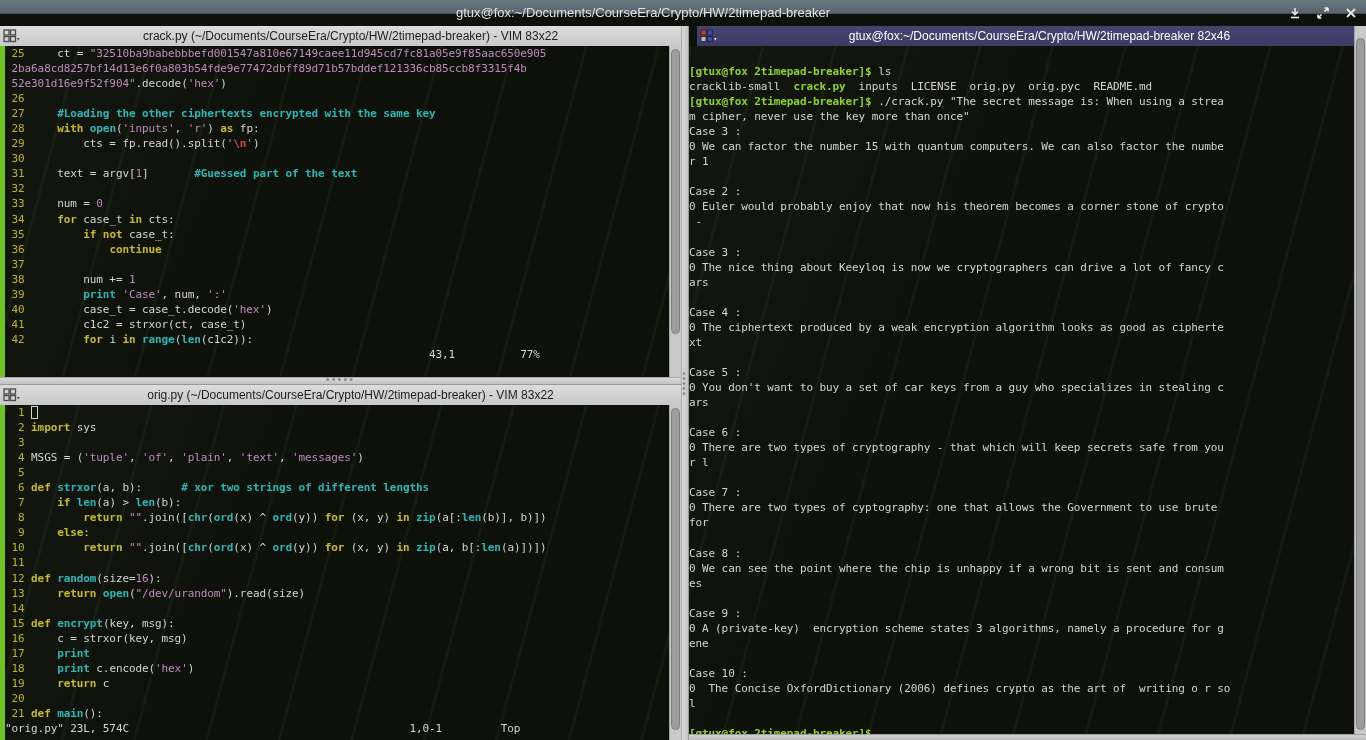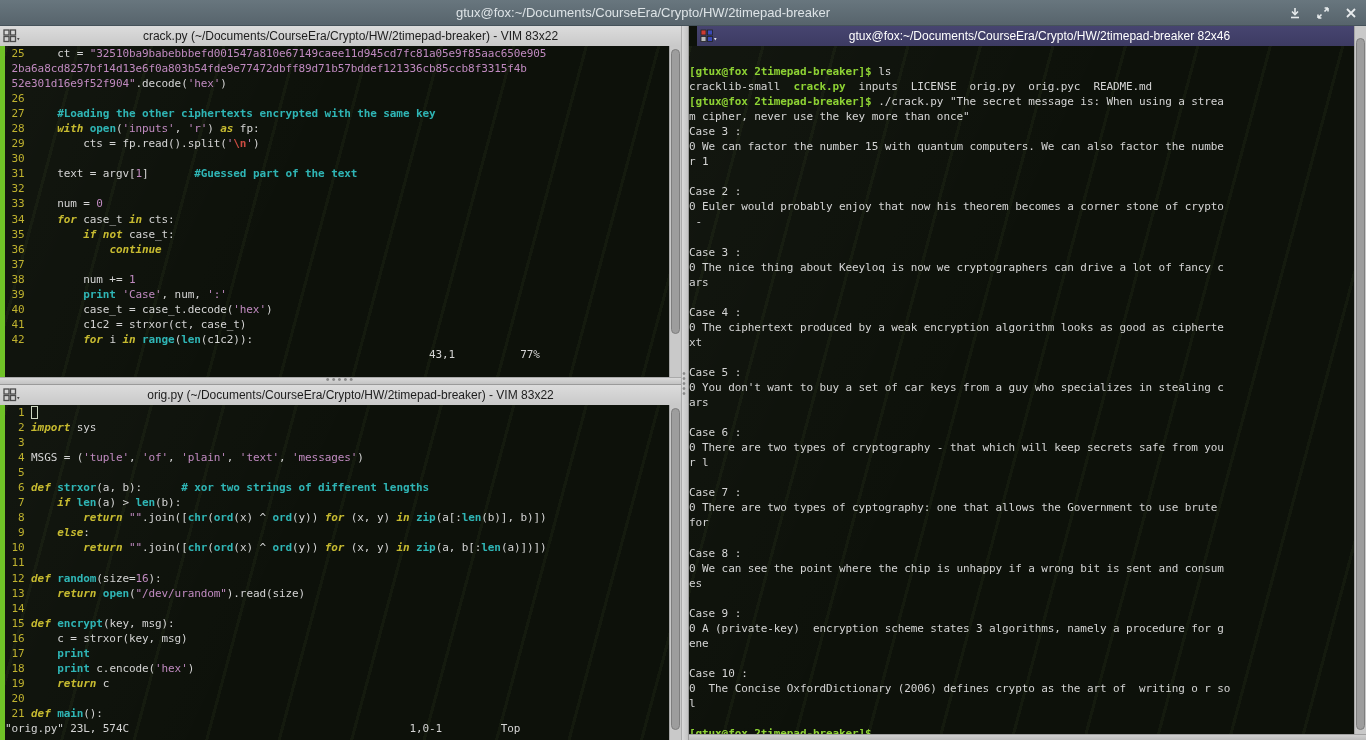--- a/index.html
+++ b/index.html
@@ -1,19 +1,19 @@
 <!DOCTYPE html>
 <html><head>
 <meta charset="utf-8">
 <style>
   html,body{margin:0;padding:0;background:#222;}
   .window{position:relative;width:1366px;height:740px;overflow:hidden;background:#0d110a;
           font-family:"Liberation Sans",sans-serif;}
   
-  .titlebar{position:absolute;left:0;top:0;width:1366px;height:26px;
+  .titlebar{position:absolute;left:0;top:0;width:1366px;height:14px;
             background:linear-gradient(#68767e,#57646c);border-bottom:1px solid #45525a;box-sizing:border-box;}
   .win-title{position:absolute;left:0;right:80px;top:0;height:26px;line-height:26px;text-align:center;
              color:#dde3e6;font-size:13px;white-space:nowrap;overflow:hidden;}
   .controls{position:absolute;right:8px;top:0;height:26px;display:flex;align-items:center;gap:14px;}
   .ctrl{width:14px;height:14px;display:inline-block;cursor:pointer;}
   .ctrl svg{display:block;}
   
   .pane-tb{position:absolute;height:28px;box-sizing:border-box;border-bottom:1px solid #8f8f8f;
            font-size:12px;overflow:hidden;white-space:nowrap;}
   .pane-tb.inactive{background:linear-gradient(#dcdcdc,#c2c2c2);color:#1d1d1d;}
@@ -25,21 +25,21 @@
         background:
           repeating-linear-gradient(105deg, rgba(150,190,90,0.05) 0 3px, rgba(0,0,0,0) 3px 70px),
           linear-gradient(115deg, rgba(255,255,255,0.025), rgba(0,0,0,0) 45%),
           #0d110a;
         font-family:"DejaVu Sans Mono","Liberation Mono",monospace;
         font-size:11px;line-height:15.05px;letter-spacing:-0.1px;
         color:#d4d4d4;cursor:text;}
   .trow{height:15.05px;white-space:pre;}
   .seg-w{color:#d4d4d4;}
   .seg-n{color:#bfb22f;}
-  .seg-k{color:#c6ba30;font-weight:bold;font-style:italic;}
+  .seg-k{color:#c6ba30;font-weight:bold;}
   .seg-c{color:#2fb5b5;font-weight:bold;text-align:right;}
   .seg-s{color:#c08ac0;}
   .seg-r{color:#cc4b42;font-weight:bold;}
   .seg-p{color:#8ed334;font-weight:bold;}
   .seg-g{color:#8ed334;font-weight:bold;}
   .seg-cur{box-shadow:inset 0 0 0 1px #cfd8c2;}
   
   .sbar{position:absolute;background:#c9c9c9;border-left:1px solid #a5a5a5;box-sizing:border-box;}
   .sthumb{position:absolute;left:1px;right:1px;background:#9d9d9d;border:1px solid #7e7e7e;border-radius:5px;}
   .greenstrip{position:absolute;background:#70c327;}

